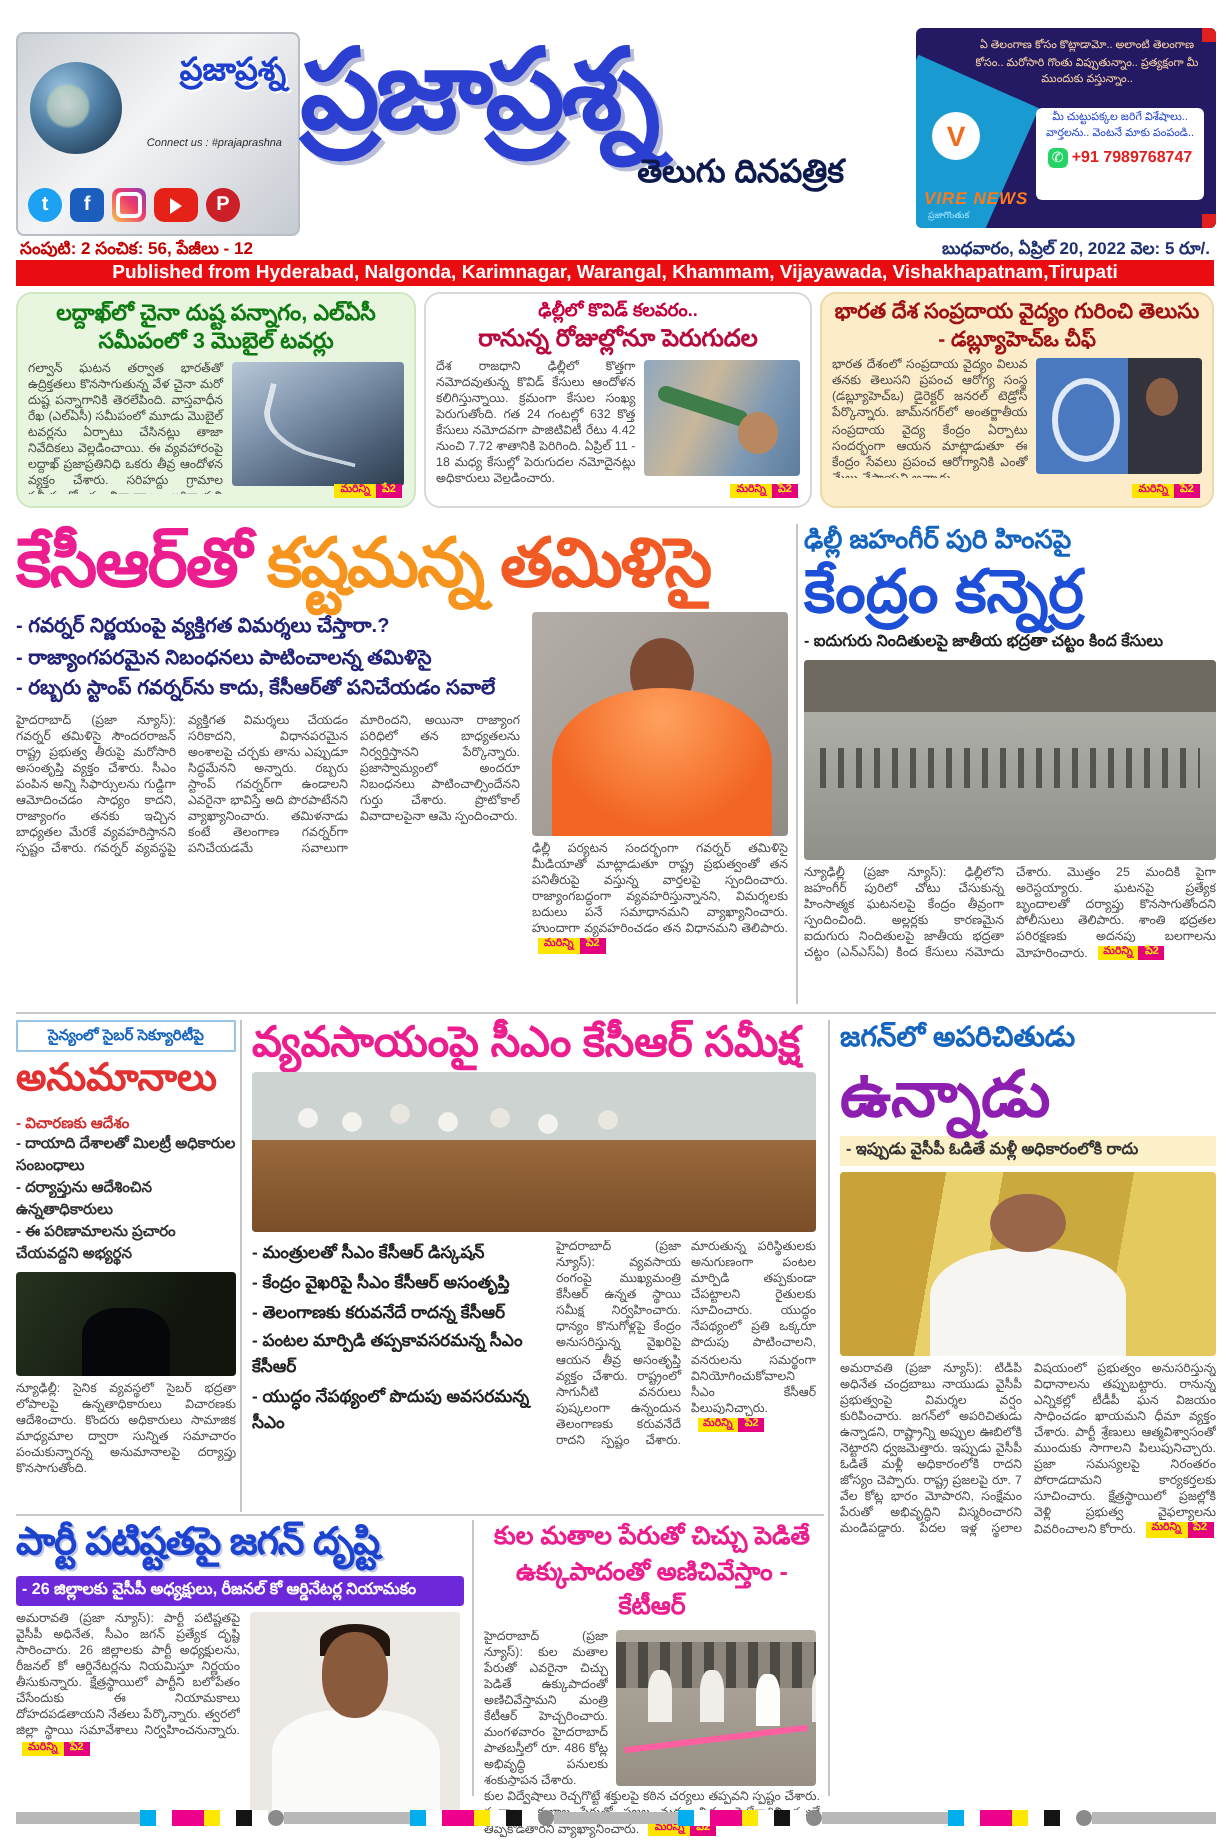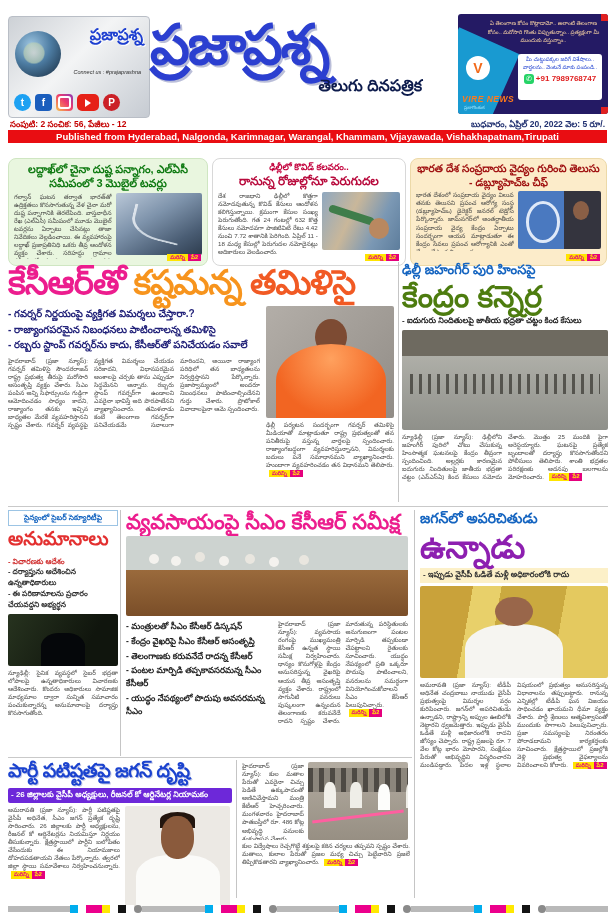--- a/index.html
+++ b/index.html
@@ -53,21 +53,21 @@
             font-style:italic;letter-spacing:.5px;}
   .ad-brand-tag{position:absolute;left:6px;bottom:3px;font-size:4.5px;color:#9fe8ff;}
   .redmark{position:absolute;width:7px;height:7px;background:#e02020;}
 
   .issue-line{left:10px;top:119px;font-size:8.5px;font-weight:bold;color:#c40000;}
   .date-line{right:10px;top:119px;font-size:8.5px;font-weight:bold;color:#203070;}
   .pub-banner{left:8px;top:130px;width:599px;height:13px;background:#e90d12;color:#ffffff;
               display:flex;align-items:center;justify-content:center;font-size:9.5px;font-weight:bold;}
 
   
-  .tbox{top:158px;height:108px;border-radius:8px;box-sizing:border-box;overflow:hidden;padding:3px 5px;}
+  .tbox{top:146px;height:108px;border-radius:8px;box-sizing:border-box;overflow:hidden;padding:3px 5px;}
   .tbox .hl{text-align:center;font-weight:bold;line-height:1.3;}
   .tbox .row{display:flex;gap:4px;margin-top:2px;}
   .body{font-size:6.2px;line-height:1.3;color:#4a4a48;text-align:justify;overflow:hidden;}
   .photo{position:relative;overflow:hidden;border-radius:2px;flex-shrink:0;}
   .tag{position:absolute;right:6px;bottom:4px;display:flex;}
   .tag i,.tagin i{font-style:normal;font-size:5.5px;font-weight:bold;padding:1px 3px;line-height:1;}
   .tagin{display:inline-flex;vertical-align:middle;margin-left:3px;}
   .t-more{background:#ffe400;color:#e5007d;}
   .t-pg{background:#e5007d;color:#fff200;}
 
@@ -124,21 +124,21 @@
   .lead-left{position:absolute;left:0;top:46px;width:252px;}
   .lead-bullets div{font-size:10px;font-weight:bold;color:#23237a;line-height:1.55;}
   .lead-body{margin-top:4px;column-count:3;column-gap:6px;height:128px;}
   .lead-right{position:absolute;left:258px;top:46px;width:128px;}
   .lead-photo{width:128px;height:112px;}
   .lead-caption{margin-top:3px;height:80px;}
 
   
   .centre{left:402px;top:262px;width:206px;height:243px;}
   .centre .kick{font-size:13px;font-weight:bold;color:#1464c0;}
-  .centre .hl{font-size:30px;font-weight:bold;color:#4d7c0f;line-height:1.05;margin:1px 0 3px;}
+  .centre .hl{font-size:30px;font-weight:bold;color:#1d4ed8;line-height:1.05;margin:1px 0 3px;}
   .centre .bl{font-size:8px;font-weight:bold;color:#222;margin-bottom:3px;}
   .centre-photo{width:206px;height:100px;}
   .centre-body{margin-top:3px;column-count:2;column-gap:6px;height:56px;}
 
   
   .cyber{left:8px;top:510px;width:110px;height:186px;}
   .cyber .kick{border:1px solid #9cc4e4;color:#1464c0;font-size:7.5px;font-weight:bold;text-align:center;
                padding:2px;line-height:1.35;}
   .cyber .hl{font-size:19px;font-weight:bold;color:#e33030;margin:2px 0;}
   .cyber .b0{font-size:7.5px;font-weight:bold;color:#d03030;line-height:1.5;}
@@ -324,20 +324,21 @@
           <i class="t-more">మరిన్ని</i>
           <i class="t-pg">పే2</i>
         </span>
     </div>
   </div>
 
   <div class="abs cyber">
     <div class="kick">సైన్యంలో సైబర్ సెక్యూరిటీపై</div>
     <div class="hl">అనుమానాలు</div>
     <div class="b0">- విచారణకు ఆదేశం</div>
+    <div class="bl">- దాయాది దేశాలతో మిలట్రీ అధికారుల సంబంధాలు</div>
     <div class="bl">- దర్యాప్తును ఆదేశించిన ఉన్నతాధికారులు</div>
     <div class="bl">- ఈ పరిణామాలను ప్రచారం చేయవద్దని అభ్యర్థన</div>
     <div class="photo cyber-photo ph-soldier">
         <div class="fig"></div>
       </div>
     <div class="body cyber-body">న్యూఢిల్లీ: సైనిక వ్యవస్థలో సైబర్ భద్రతా లోపాలపై ఉన్నతాధికారులు విచారణకు ఆదేశించారు. కొందరు అధికారులు సామాజిక మాధ్యమాల ద్వారా సున్నిత సమాచారం పంచుకున్నారన్న అనుమానాలపై దర్యాప్తు కొనసాగుతోంది.</div>
   </div>
 
   <div class="abs agri">
     <div class="hl">వ్యవసాయంపై సీఎం కేసీఆర్ సమీక్ష</div>
@@ -394,20 +395,24 @@
       </div>
       <div class="photo party-photo ph-jagan">
         <div class="shirt"></div>
           <div class="hair"></div>
           <div class="face"></div>
       </div>
     </div>
   </div>
 
   <div class="abs ktr">
+    <div class="hl">
+      <div>కుల మతాల పేరుతో చిచ్చు పెడితే</div>
+      <div>ఉక్కుపాదంతో అణిచివేస్తాం - కేటీఆర్</div>
+    </div>
     <div class="ktr-row">
       <div class="body ktr-body">హైదరాబాద్ (ప్రజా న్యూస్): కుల మతాల పేరుతో ఎవరైనా చిచ్చు పెడితే ఉక్కుపాదంతో అణిచివేస్తామని మంత్రి కేటీఆర్ హెచ్చరించారు. మంగళవారం హైదరాబాద్ పాతబస్తీలో రూ. 486 కోట్ల అభివృద్ధి పనులకు శంకుస్థాపన చేశారు.</div>
       <div class="photo ktr-photo ph-ktr">
         <div class="crowd"></div>
           <div class="men"></div>
           <div class="ribbon"></div>
       </div>
     </div>
     <div class="body ktr-body2">
       <span>కుల విద్వేషాలు రెచ్చగొట్టే శక్తులపై కఠిన చర్యలు తప్పవని స్పష్టం చేశారు. మతాలు, కులాల పేరుతో ప్రజల మధ్య చిచ్చు పెట్టేవారిని ప్రజలే తిప్పికొడతారని వ్యాఖ్యానించారు.</span>

